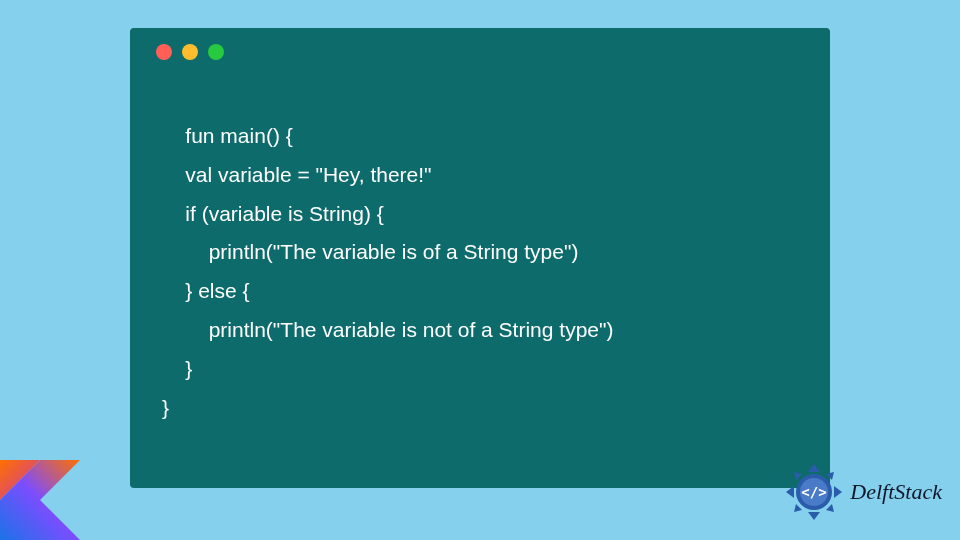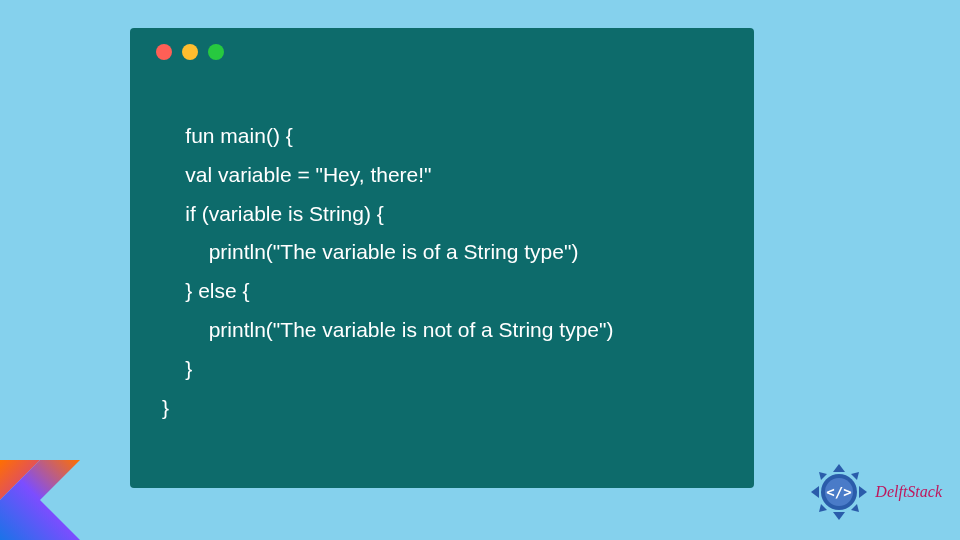--- a/index.html
+++ b/index.html
@@ -11,21 +11,21 @@
       width: 960px;
       height: 540px;
       background: #85d1ed;
       position: relative;
       font-family: Arial, Helvetica, sans-serif;
     }
     .code-window {
       position: absolute;
       top: 28px;
       left: 130px;
-      width: 624px;
+      width: 700px;
       background: #0d6b6b;
       border-radius: 4px;
       padding: 16px 22px 22px 22px;
     }
     .window-controls {
       display: flex;
       gap: 10px;
       margin-bottom: 18px;
       padding-left: 4px;
     }
@@ -58,22 +58,22 @@
       bottom: 18px;
       display: flex;
       align-items: center;
       gap: 6px;
     }
     .delftstack-icon {
       width: 60px;
       height: 60px;
     }
     .delftstack-text {
-      color: #be185d;
-      font-size: 16px;
+      color: #0f172a;
+      font-size: 22px;
       font-weight: 500;
       font-style: italic;
       font-family: Georgia, serif;
     }
   </style>
 </head>
 <body>
 
 <div class="code-window">
   <div class="window-controls">

